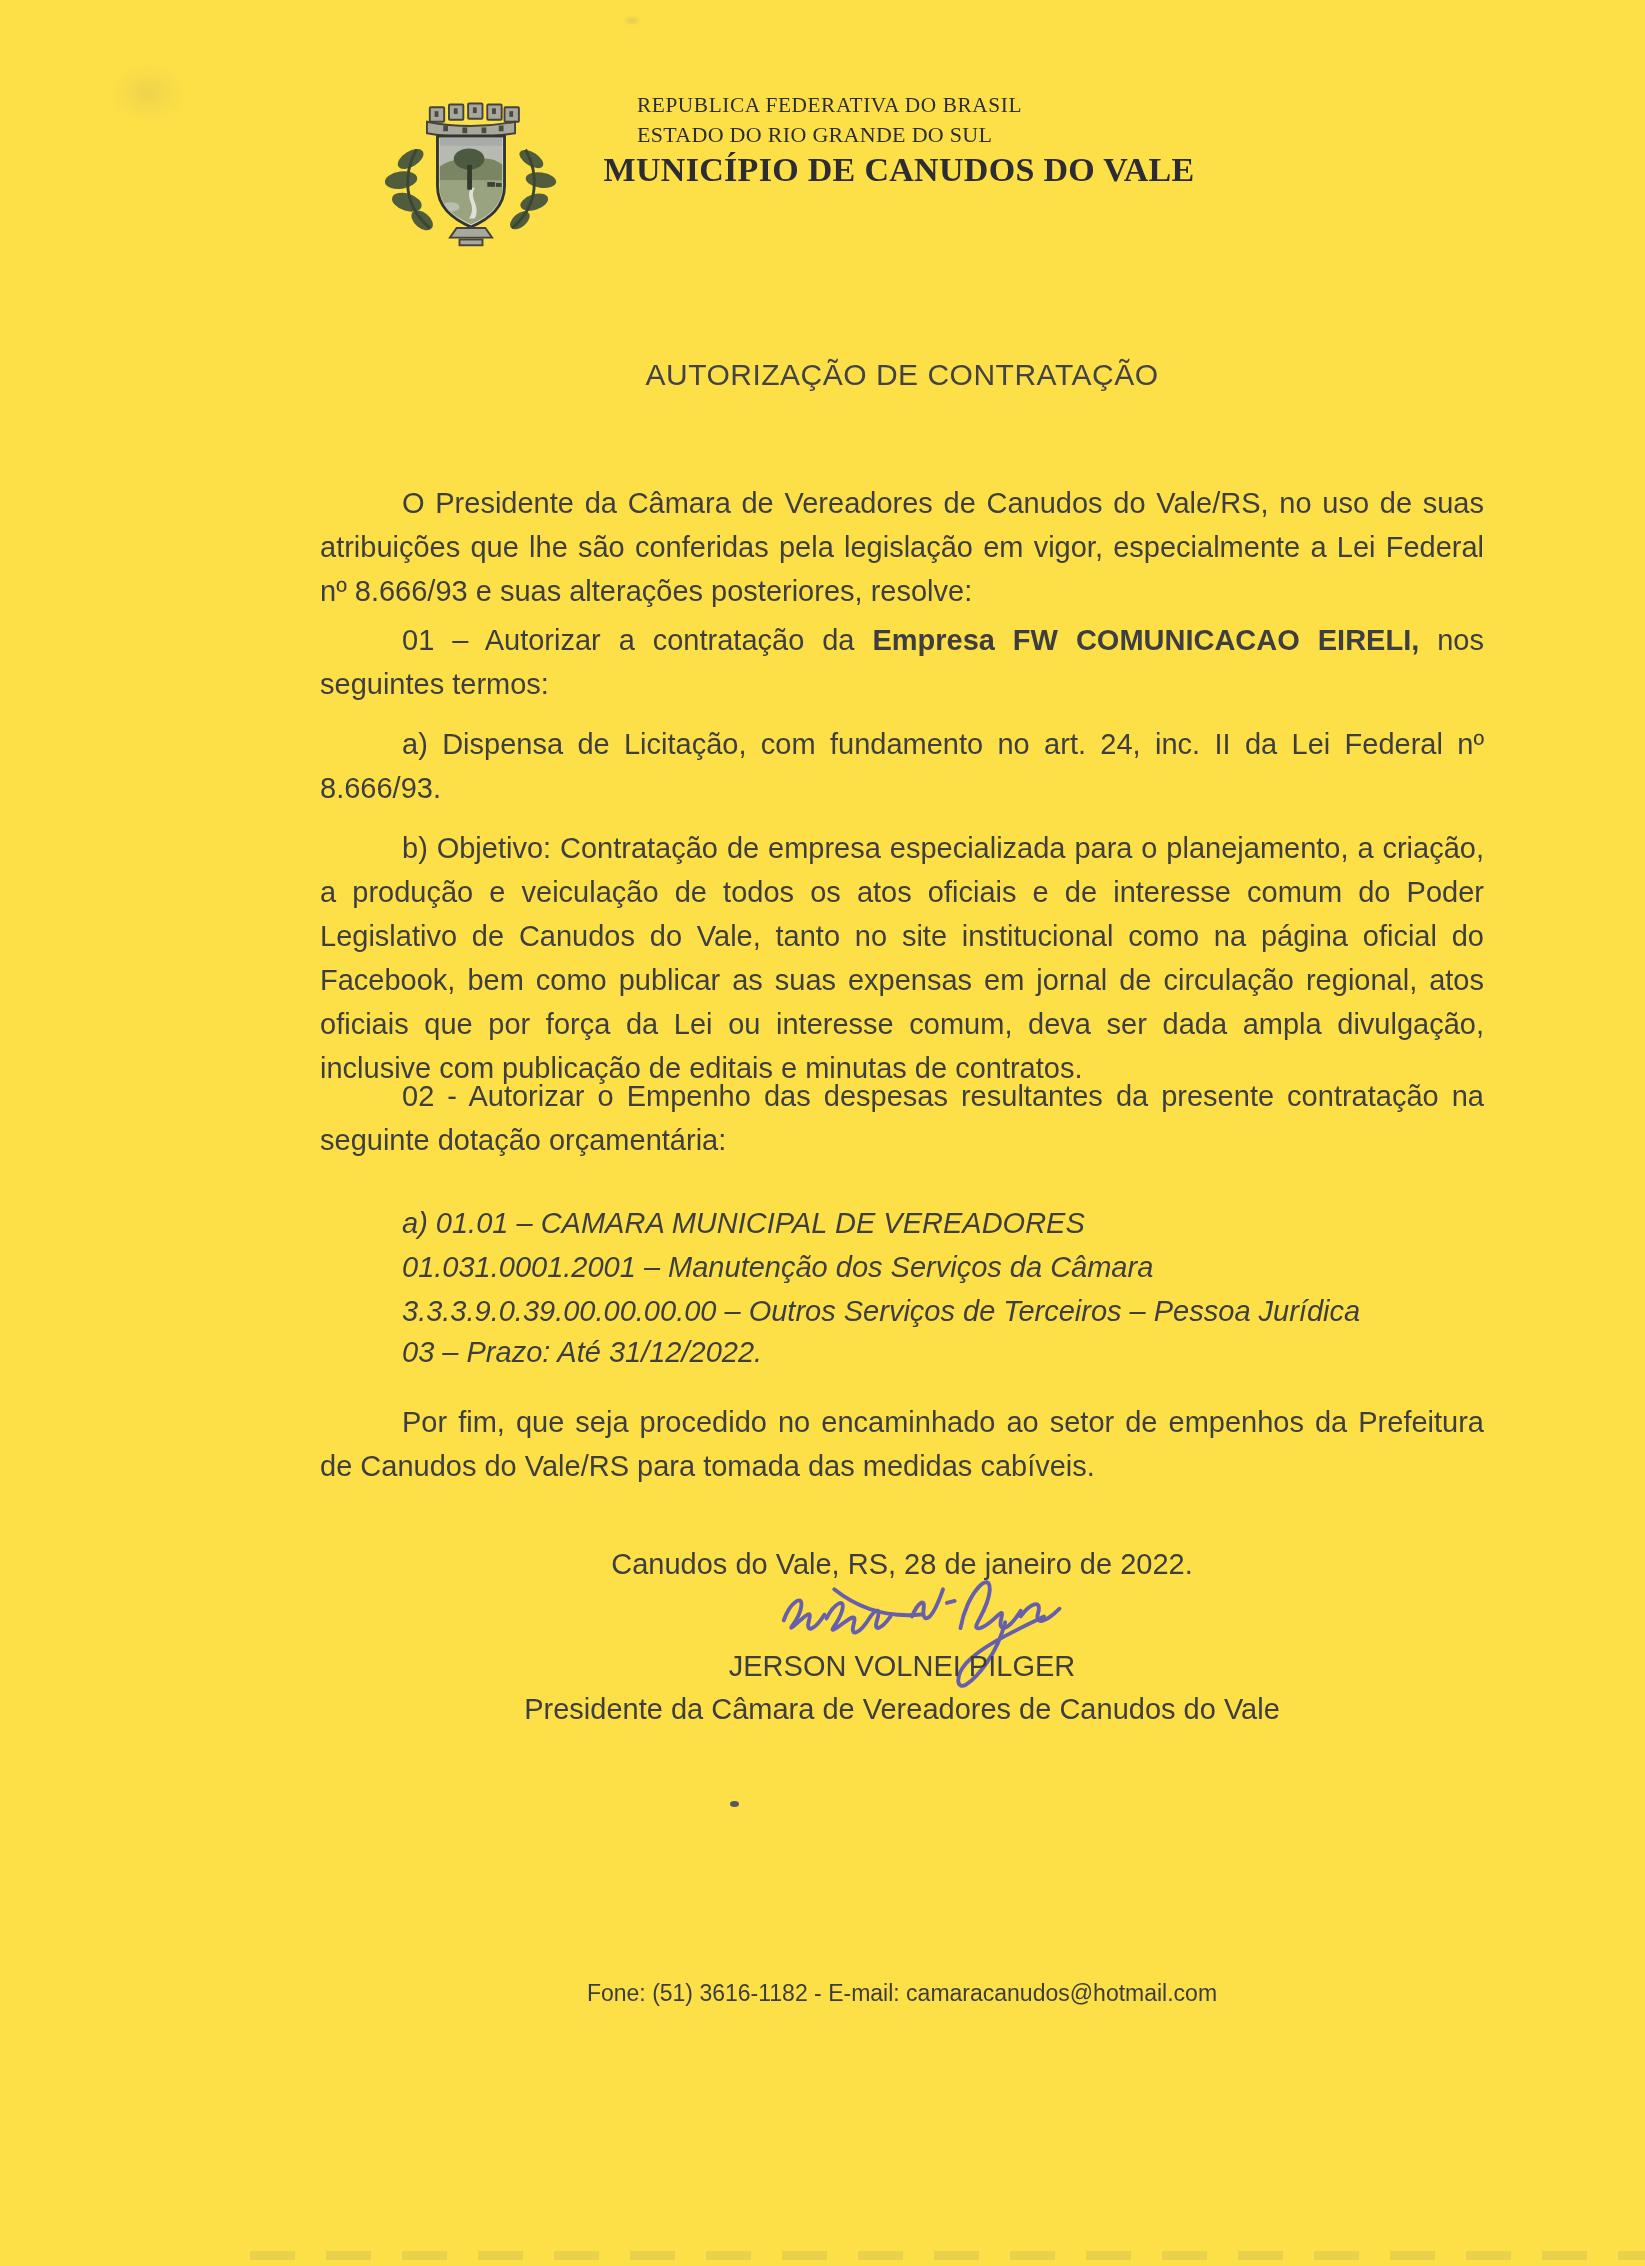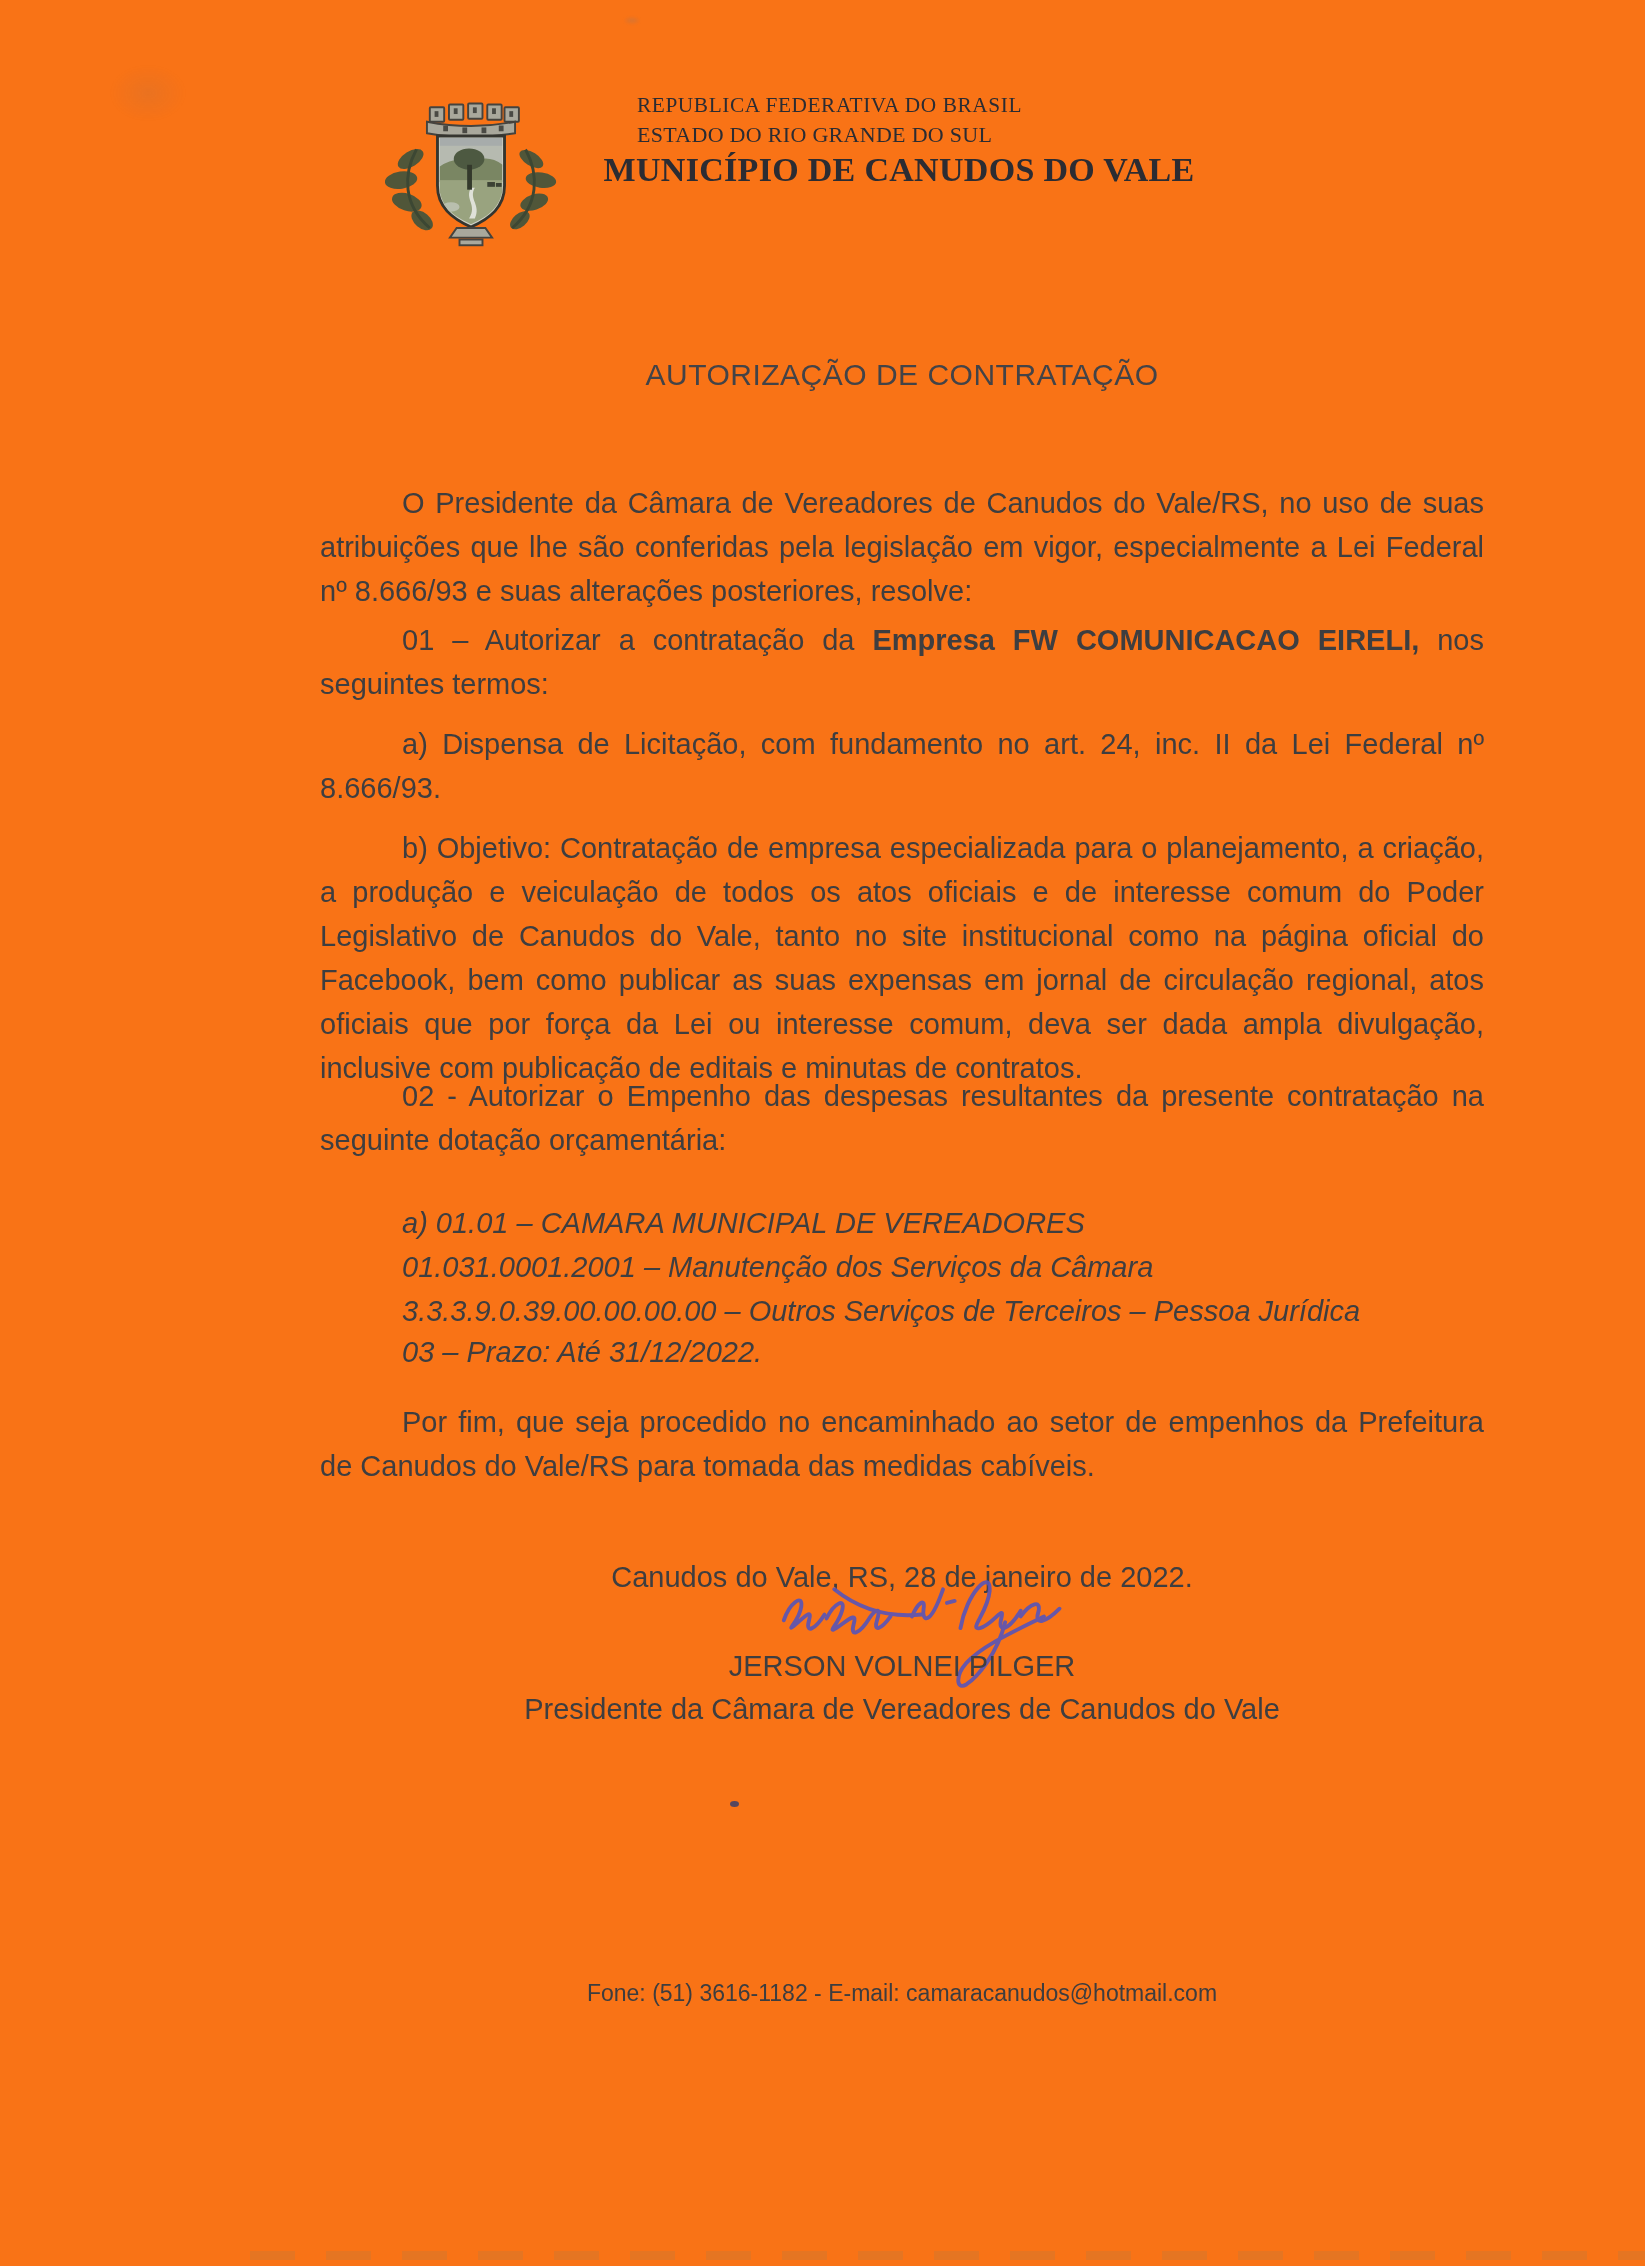--- a/index.html
+++ b/index.html
@@ -1,19 +1,19 @@
 <!DOCTYPE html>
 <html lang="pt"><head>
 <meta charset="utf-8">
 <style>
   html,body{margin:0;padding:0;background:#ffffff;}
   .page{
     position:relative;
     width:1646px;height:2267px;
-    background:#f97316;
+    background:#fde047;
     overflow:hidden;
     font-family:"Liberation Sans", sans-serif;
     color:#3b3b3d;
   }
   
   .crest{position:absolute;left:380px;top:93px;width:182px;height:157px;}
   .lh-text{position:absolute;left:592px;top:91px;font-family:"Liberation Serif", serif;color:#2c2c32;white-space:nowrap;}
   .lh1{font-size:21.3px;margin-left:45px;letter-spacing:0.6px;line-height:29px;}
   .lh2{font-size:22px;margin-left:45px;line-height:29px;letter-spacing:0.3px;}
   .lh3{font-size:34px;font-weight:bold;margin-left:11.6px;line-height:41px;letter-spacing:0.3px;text-align:right;}
@@ -36,21 +36,21 @@
   .center{text-align:center;text-indent:0;}
   
   .p1{top:481px;}
   .p2{top:618px;}
   .p3{top:722px;}
   .p4{top:826px;}
   .p5{top:1074px;}
   .budget{top:1201px;line-height:44px;}
   .p6{top:1330px;}
   .p7{top:1400px;}
-  .dateline{top:1542px;margin-top:13px;}
+  .dateline{top:1542px;}
   .sig-name{top:1644px;}
   .sig-role{top:1687px;}
   .footer1{top:1935px;font-size:23px;line-height:29px;color:#3d3d3f;}
   .footer2{top:1979px;font-size:23px;line-height:29px;color:#3d3d3f;}
   .signature-svg{position:absolute;left:776px;top:1560px;width:301px;height:146px;}
   .stray-dot{position:absolute;left:730px;top:1801px;width:8.7px;height:5.8px;border-radius:50%;background:#39406b;opacity:.85;}
   
   .smudge-tl{position:absolute;left:109px;top:64px;width:78px;height:58px;
     background:radial-gradient(ellipse at center, rgba(110,110,125,.10), rgba(255,255,255,0) 70%);filter:blur(1px);}
   .speck-top{position:absolute;left:623px;top:15.5px;width:17.5px;height:9.7px;

